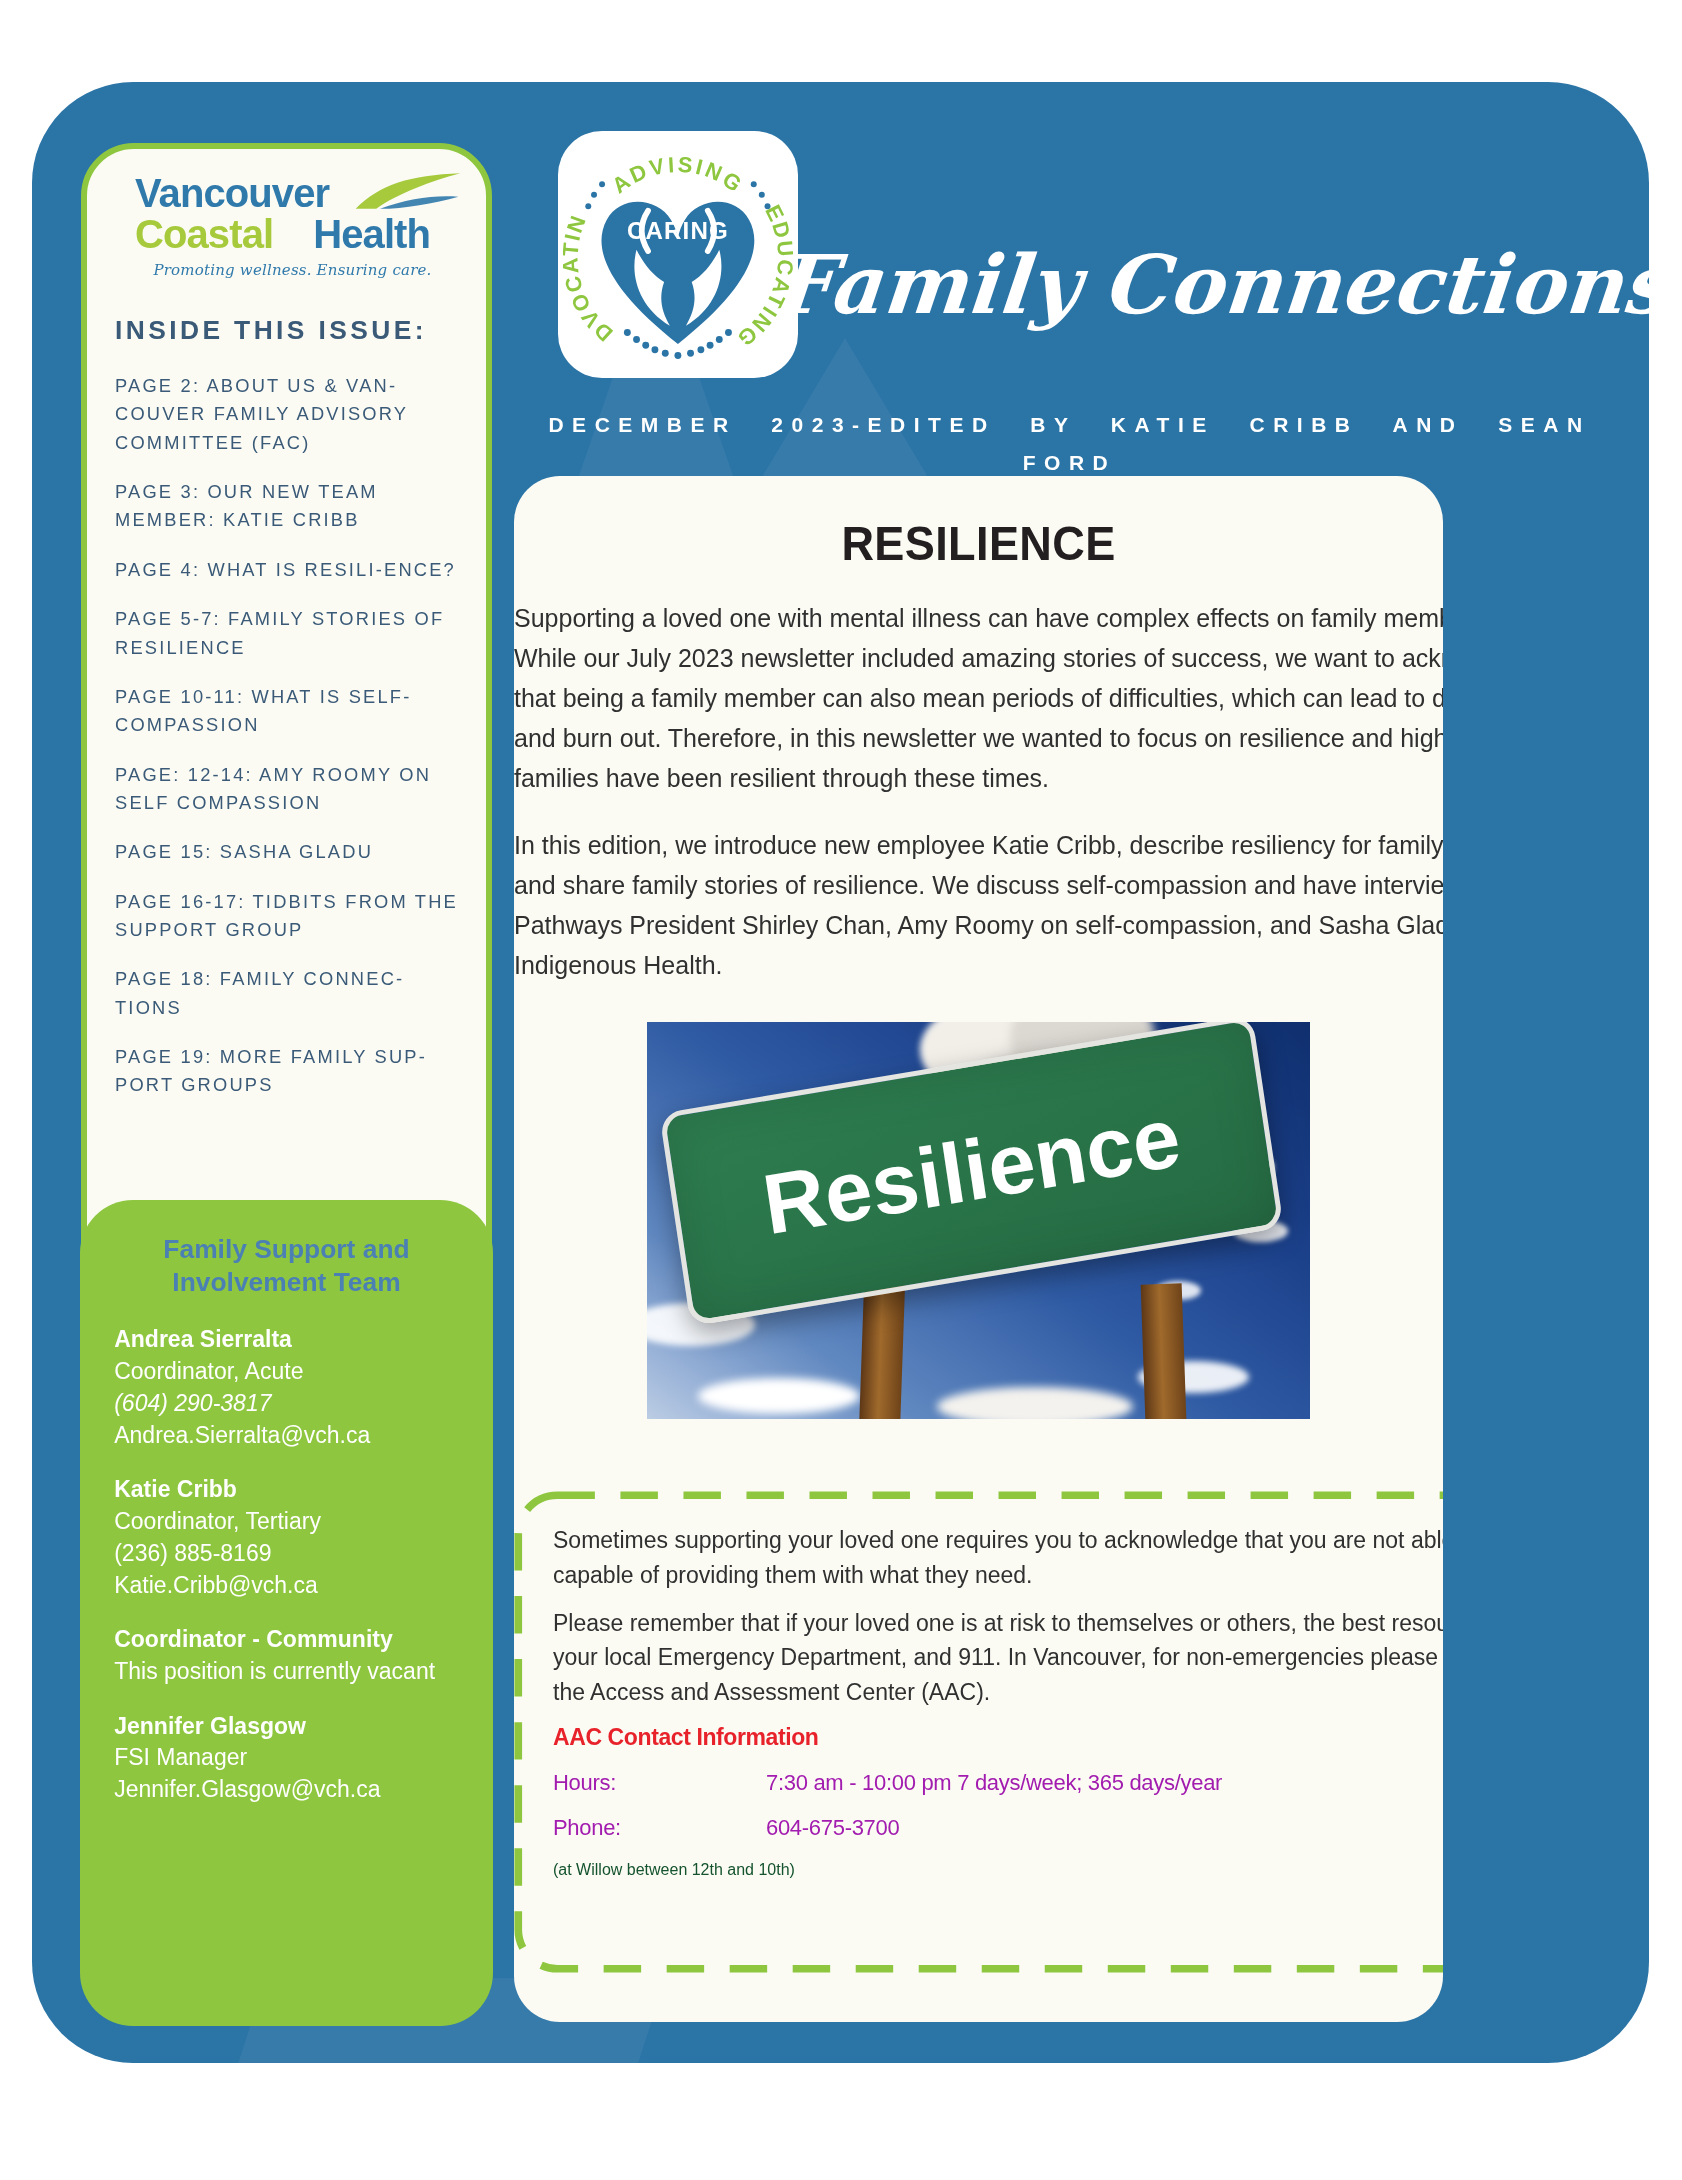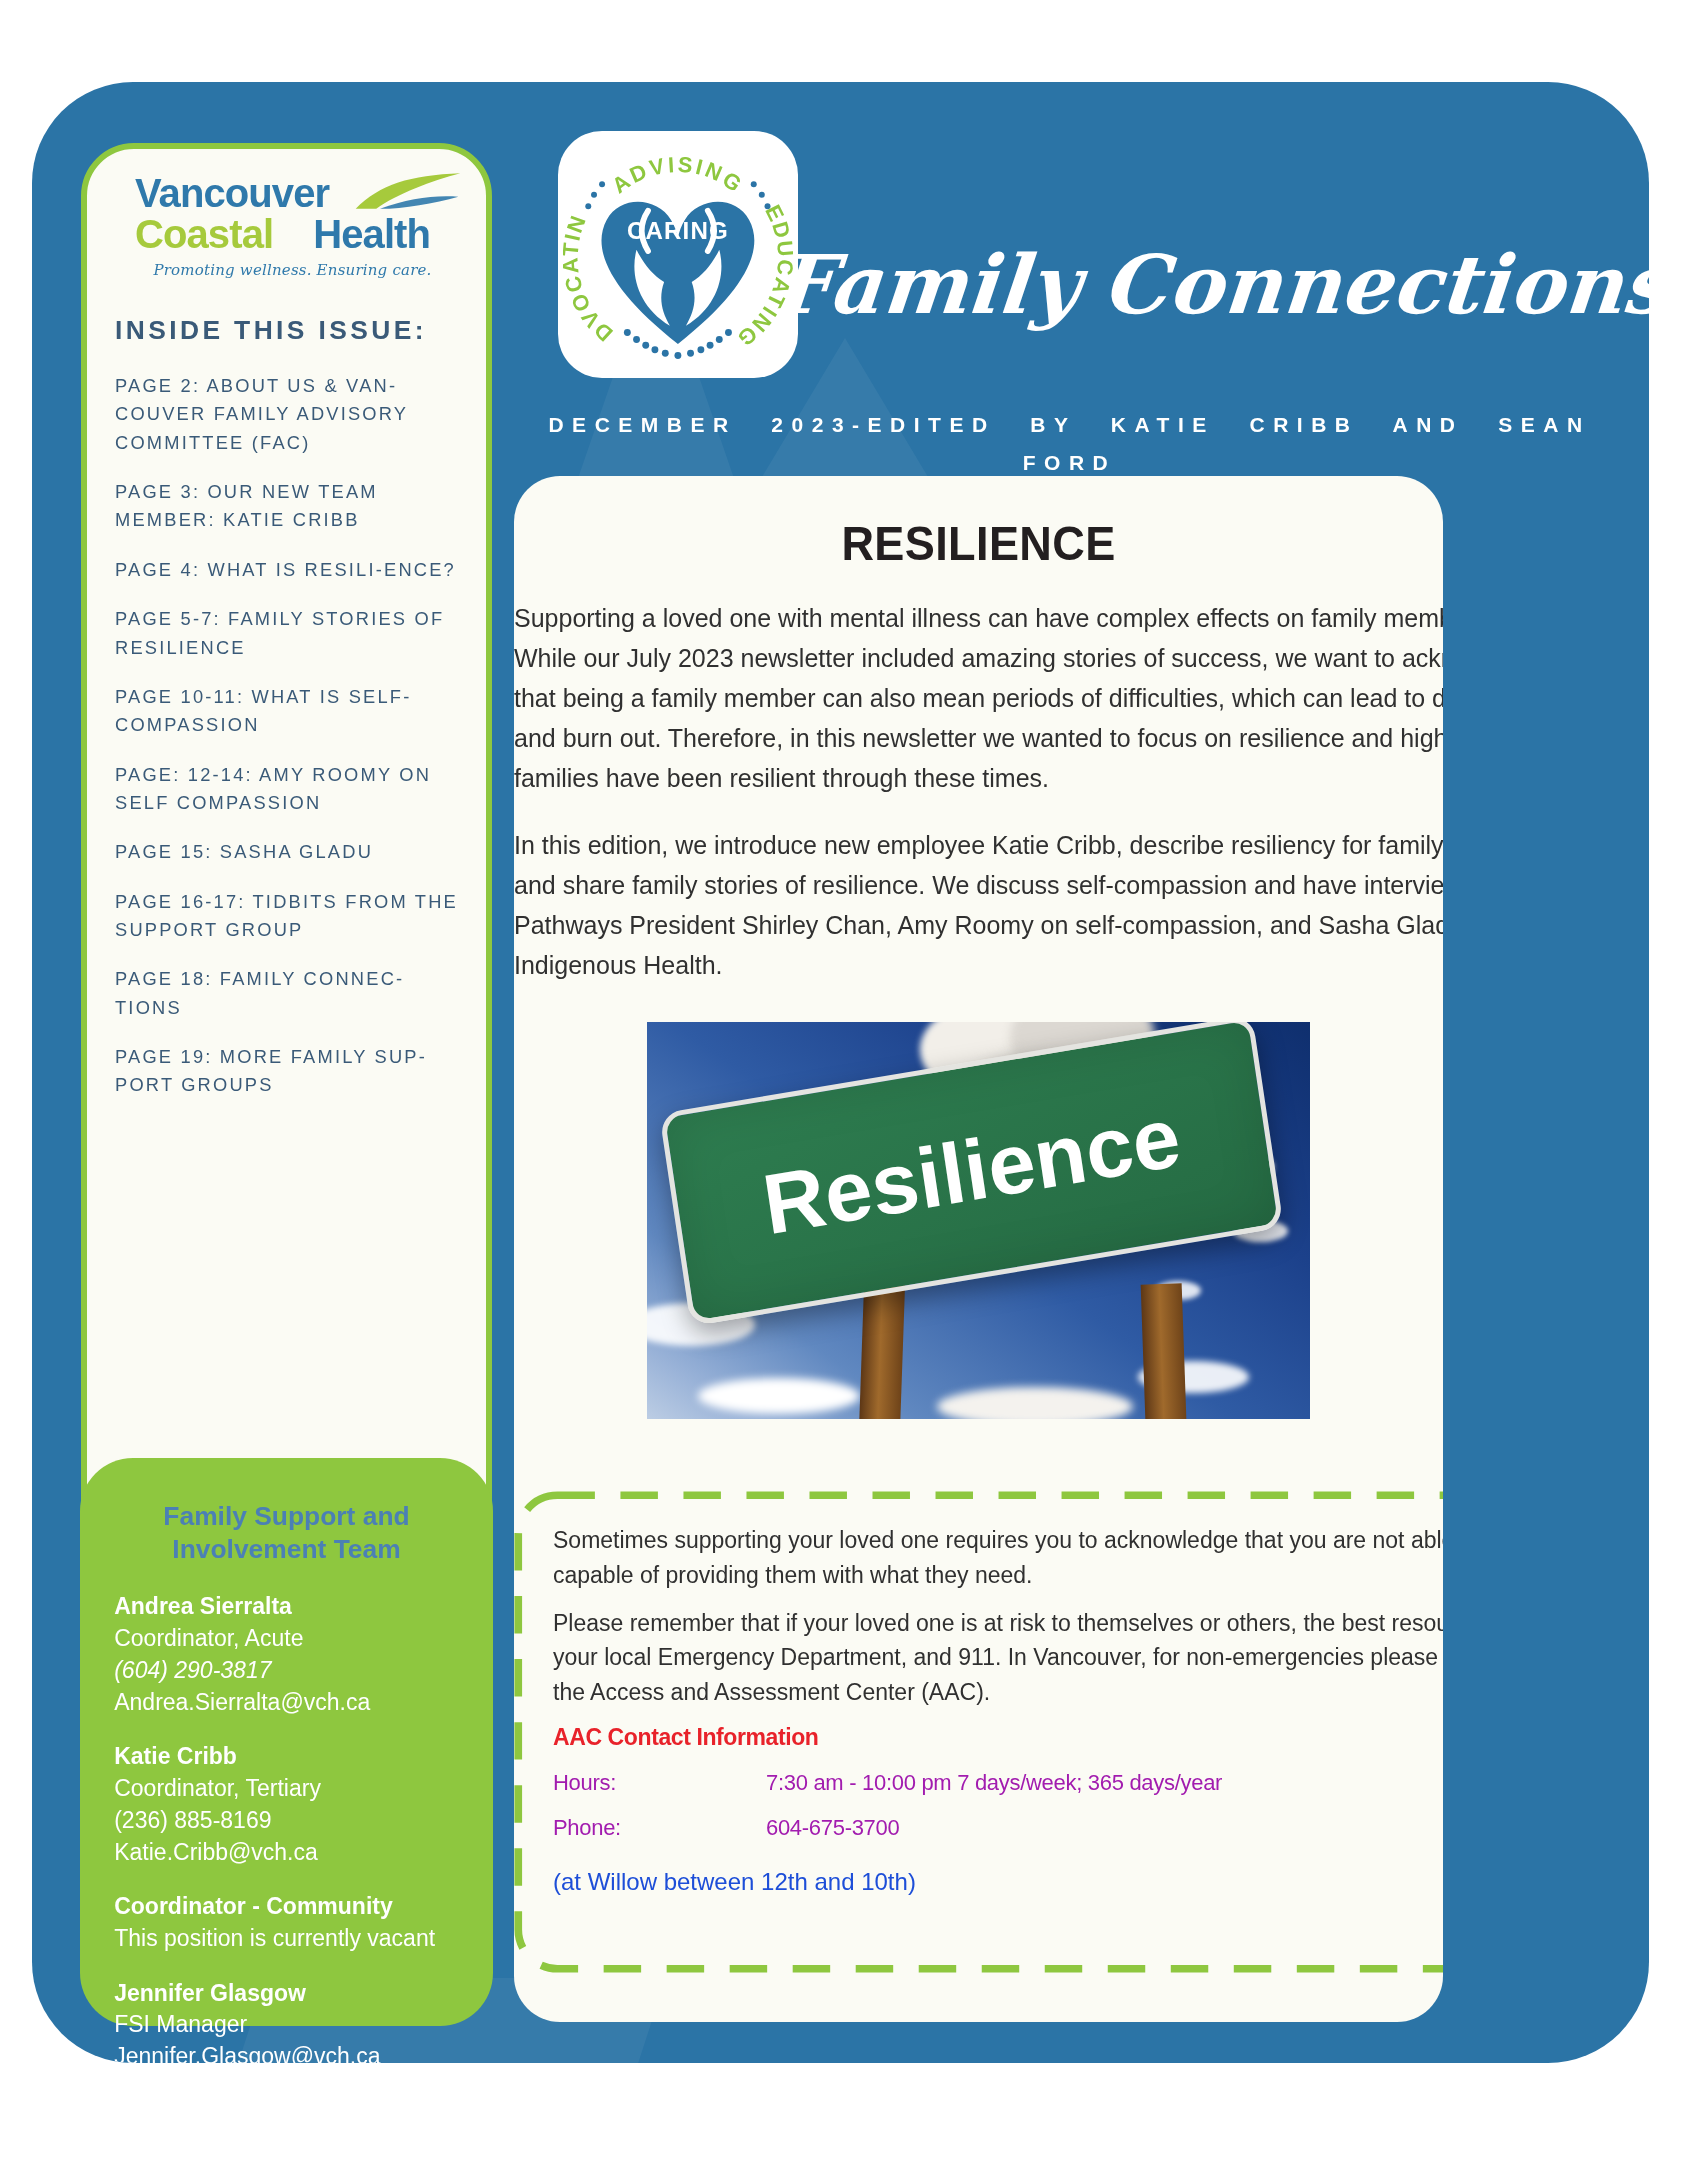--- a/index.html
+++ b/index.html
@@ -32,22 +32,22 @@
   .vch-green { color:#a6ca3c; }
   .vch-blue { color:#2f79ab;padding-left:40px; }
   .vch-tag { font-family:"DejaVu Serif", serif; font-style:italic; font-size:15px; color:#2f79ab; margin-top:6.8px; text-align:center; letter-spacing:0.2px; }
   .swoosh { position:absolute; right:-13.6px; top:-3.4px; width:112px; height:44px; }
 
   .toc-title { margin:36px 0 0; font-size:26.4px; font-weight:bold; letter-spacing:3.4px; color:#3a5a78; }
   .toc { list-style:none; margin:25.6px 0 0; padding:0; }
   .toc li { font-size:18.3px; font-weight:normal; letter-spacing:2.2px; line-height:1.55; color:#3a5a78; margin-bottom:21px; }
 
   .team-box {
-    position:absolute; left:-6.8px; right:-6.8px; bottom:-6.8px; height:568px;
-    background:#8ec73f; border-radius:53px; padding:42px 34px 0;
+    position:absolute; left:-6.8px; right:-6.8px; bottom:-6.8px; height:826px;
+    background:#8ec73f; border-radius:53px; padding:33px 34px 0;
   }
   .team-title { font-size:26.4px; font-weight:bold; color:#4b80b5; text-align:center; line-height:1.25; margin:0 0 25.6px; }
   .member { margin-bottom:23px; color:#ffffff; font-size:23px; line-height:1.38; }
   .member .name { font-weight:bold; }
   .member .role { }
   .member .phone.it { font-style:italic; }
 
   
   .badge {
     position:absolute; left:526px; top:49px; width:240px; height:247px;
@@ -106,21 +106,21 @@
   .sign-text { color:#ffffff; font-size:85px; font-weight:bold; letter-spacing:0; }
 
   
   .aac-box { position:relative; width:1067px; height:482px; margin:72px auto 0; padding:32px 39px 0; }
   .aac-dash { position:absolute; inset:0; width:100%; height:100%; }
   .aac-box p { margin:0 0 13.6px; font-size:23px; line-height:1.5; color:#303030; position:relative; }
   .aac-heading { color:#e8222a; font-weight:bold; font-size:23px; letter-spacing:-0.4px; margin:15.3px 0 0; position:relative; }
   .aac-row { display:flex; margin-top:19px; font-size:22px; letter-spacing:-0.3px; color:#a21caf; position:relative; }
   .aac-label { width:213px; flex:none; }
   .aac-value { flex:1; }
-  .aac-note { color:#1d4ed8; font-size:24px; margin-top:27px; position:relative; }
+  .aac-note { color:#14532d; font-size:16px; margin-top:20px; position:relative; }
 </style>
 </head>
 <body>
 
 <div class="page">
   <div class="frame">
     <div class="wm wm1"></div>
     <div class="wm wm2"></div>
     <div class="wm wm3"></div>
 

